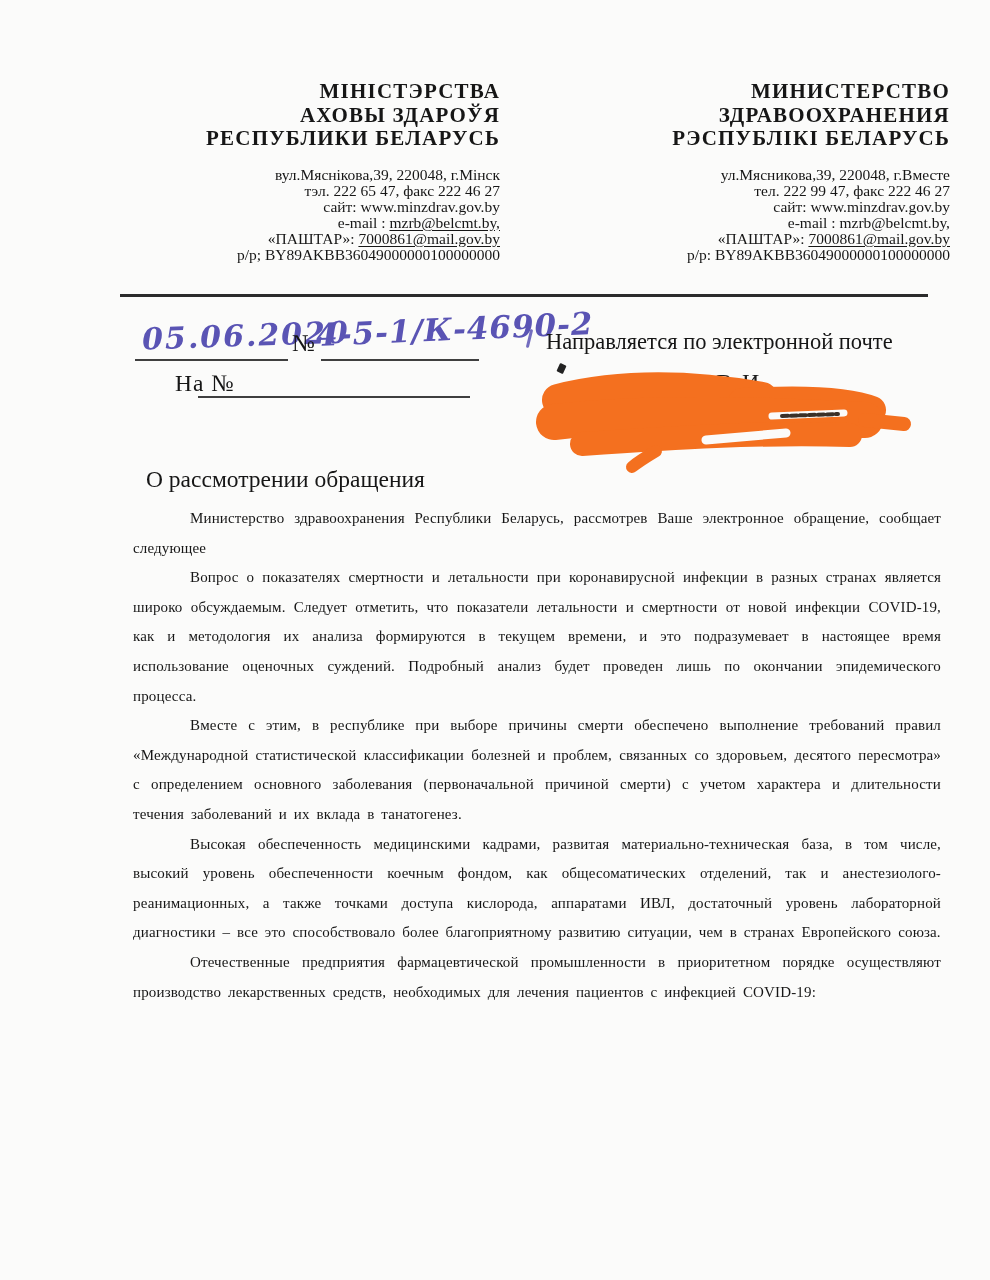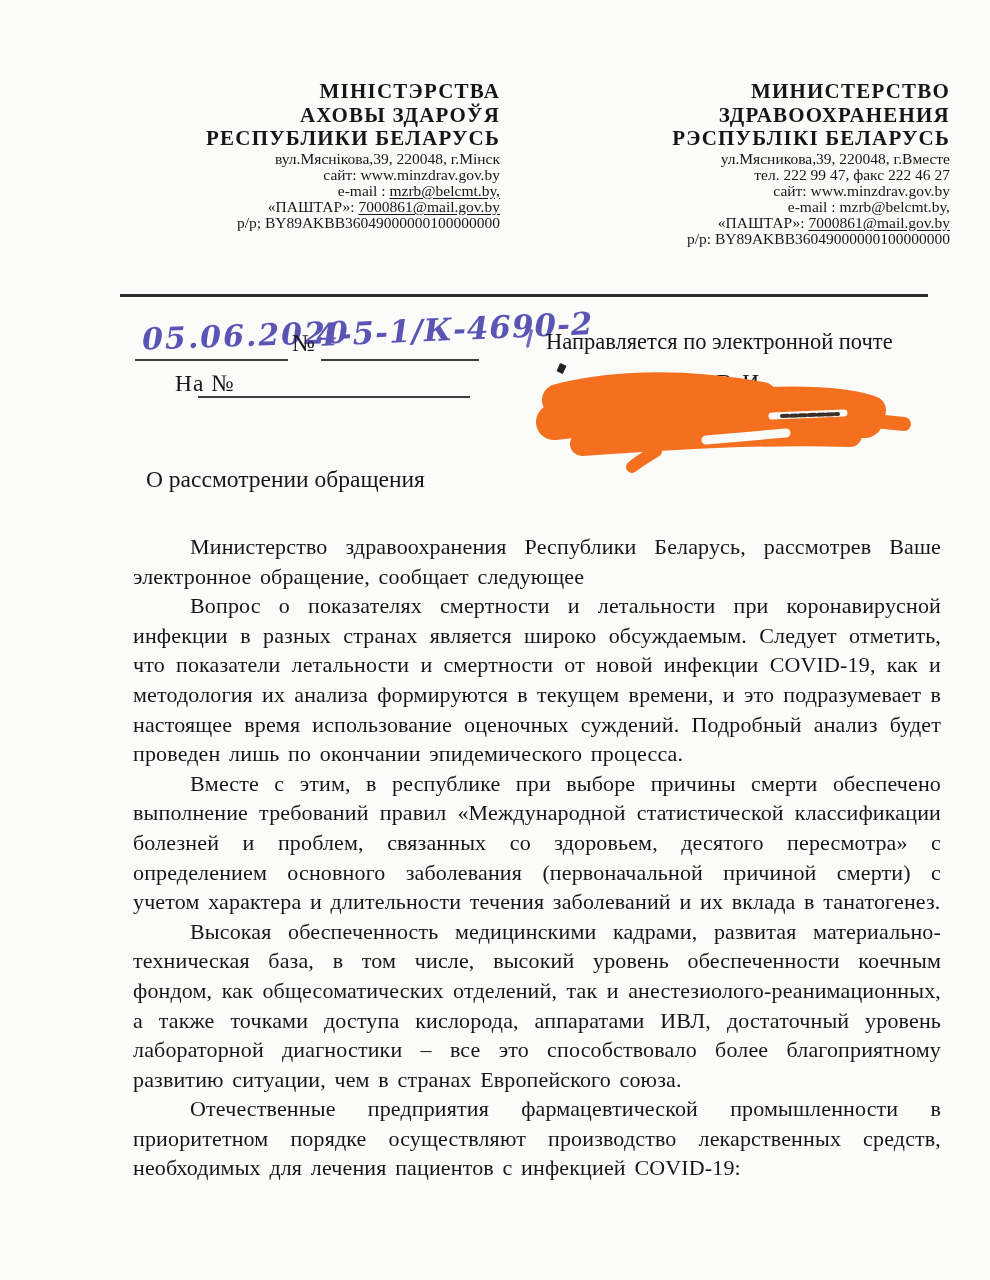--- a/index.html
+++ b/index.html
@@ -6,21 +6,21 @@
   .page{
     position:relative;width:990px;height:1280px;margin:0 auto;
     background:var(--paper,#fbfbfa);color:var(--ink,#161616);
     font-family:"Liberation Serif",serif;overflow:hidden;
   }
   
   .lh-col{position:absolute;top:80px;text-align:right;}
   .lh-col.left{left:118px;width:382px;}
   .lh-col.right{left:570px;width:380px;}
   .org-title{font-weight:bold;font-size:21px;line-height:23.5px;letter-spacing:1.2px;}
-  .contacts{font-size:15.5px;line-height:16.1px;}
+  .contacts{margin-top:16px;font-size:15.5px;line-height:16.1px;}
   .u{text-decoration:underline;text-underline-offset:2px;}
   .rule{position:absolute;top:294px;left:120px;width:808px;height:3px;background:var(--rule,#2b2b2b);}
   
   .abs{position:absolute;}
   .ref-line{position:absolute;height:0;border-top:2px solid #3f3f3f;}
   .hand{
     font-family:"DejaVu Serif",serif;font-style:italic;font-weight:bold;
     color:var(--pen,#5a54b4);white-space:nowrap;
   }
   .hand-date{left:142px;top:318px;font-size:30px;letter-spacing:2px;transform:rotate(-2deg);}
@@ -37,39 +37,40 @@
   .frag-left{left:24px;top:44px;font-size:22px;}
   .frag-dot{left:38px;top:6px;width:7px;height:9px;background:#222;
     transform:rotate(25deg);border-radius:1px;}
   .blob{position:absolute;left:0;top:0;z-index:2;}
   .blob-stroke{stroke:var(--redaction,#f4701f);fill:none;stroke-linecap:round;}
   .blob-gap{stroke:var(--paper,#fbfbfa);fill:none;stroke-linecap:round;}
   .blob-peek{stroke:#3a3028;fill:none;stroke-linecap:round;stroke-dasharray:6 3;}
   
   .subject{position:absolute;left:146px;top:466px;font-size:23.5px;}
   .body-text{
-    position:absolute;left:133px;top:532px;width:808px;
-    font-size:22px;line-height:29.6px;text-align:justify;
+    position:absolute;left:133px;top:504px;width:808px;
+    font-size:15px;line-height:29.6px;text-align:justify;
     word-spacing:3px;letter-spacing:.15px;
   }
   .body-text p{margin:0;text-indent:57px;}
 </style>
 </head>
 <body>
 
 <div class="page">
 
   <div class="lh-col left">
     <div class="org-title">
       <div>МІНІСТЭРСТВА</div>
       <div>АХОВЫ ЗДАРОЎЯ</div>
       <div>РЕСПУБЛИКИ БЕЛАРУСЬ</div>
     </div>
     <div class="contacts">
       <div>вул.Мяснікова,39, 220048, г.Мінск</div>
+      <div>тэл. 222 65 47, факс 222 46 27</div>
       <div>сайт: www.minzdrav.gov.by</div>
       <div><span>e-mail : </span><span class="u">mzrb@belcmt.by,</span></div>
       <div><span>«ПАШТАР»: </span><span class="u">7000861@mail.gov.by</span></div>
       <div>р/р; BY89AKBB36049000000100000000</div>
     </div>
   </div>
 
   <div class="lh-col right">
     <div class="org-title">
       <div>МИНИСТЕРСТВО</div>

